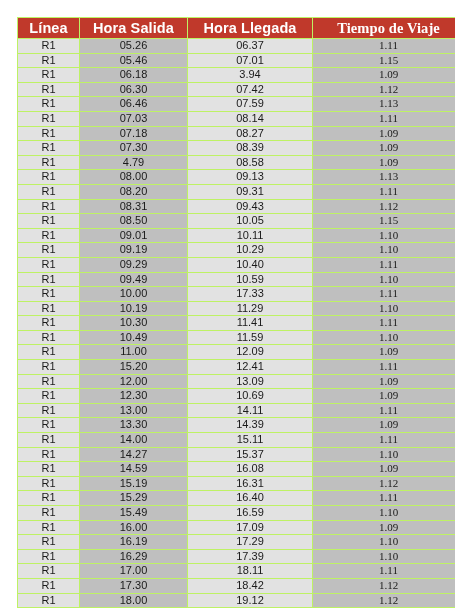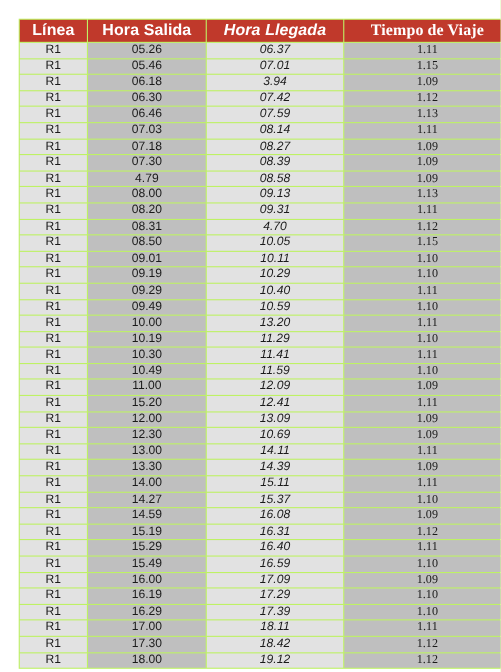--- a/index.html
+++ b/index.html
@@ -46,21 +46,21 @@
     border: 0;
     font-weight: normal;
   }
 
   
   .col-light { background: #e2e2e2; }
   .col-dark  { background: #bfbfbf; }
 
   .c1 { width: 61px; }
   .c2 { width: 107px; }
-  .c3 { width: 124px; font-style: italic; }
+  .c3 { width: 124px; }
   .c4 { width: 151px; font-family: Liberation Serif, serif; }
 </style>
 </head>
 <body>
 
 <table class="schedule-table">
   <thead>
     <tr>
       <th class="c1">Línea</th>
       <th class="c2">Hora Salida</th>
@@ -131,21 +131,21 @@
       </tr>
       <tr>
         <td class="c1 col-light">R1</td>
         <td class="c2 col-dark">08.20</td>
         <td class="c3 col-light">09.31</td>
         <td class="c4 col-dark">1.11</td>
       </tr>
       <tr>
         <td class="c1 col-light">R1</td>
         <td class="c2 col-dark">08.31</td>
-        <td class="c3 col-light">4.70</td>
+        <td class="c3 col-light">09.43</td>
         <td class="c4 col-dark">1.12</td>
       </tr>
       <tr>
         <td class="c1 col-light">R1</td>
         <td class="c2 col-dark">08.50</td>
         <td class="c3 col-light">10.05</td>
         <td class="c4 col-dark">1.15</td>
       </tr>
       <tr>
         <td class="c1 col-light">R1</td>
@@ -167,21 +167,21 @@
       </tr>
       <tr>
         <td class="c1 col-light">R1</td>
         <td class="c2 col-dark">09.49</td>
         <td class="c3 col-light">10.59</td>
         <td class="c4 col-dark">1.10</td>
       </tr>
       <tr>
         <td class="c1 col-light">R1</td>
         <td class="c2 col-dark">10.00</td>
-        <td class="c3 col-light">13.20</td>
+        <td class="c3 col-light">17.33</td>
         <td class="c4 col-dark">1.11</td>
       </tr>
       <tr>
         <td class="c1 col-light">R1</td>
         <td class="c2 col-dark">10.19</td>
         <td class="c3 col-light">11.29</td>
         <td class="c4 col-dark">1.10</td>
       </tr>
       <tr>
         <td class="c1 col-light">R1</td>

